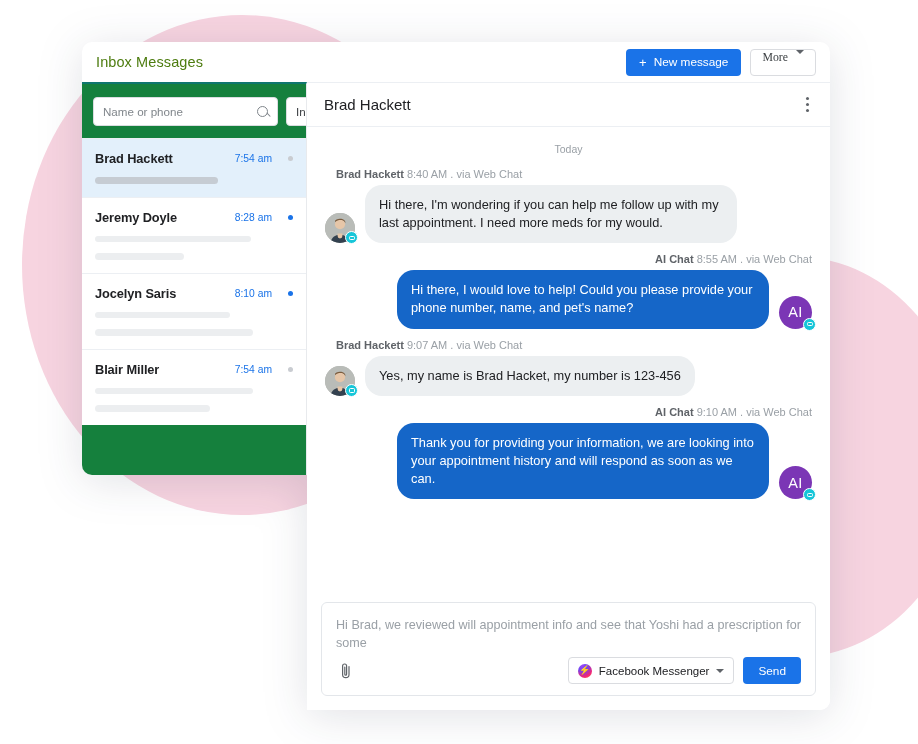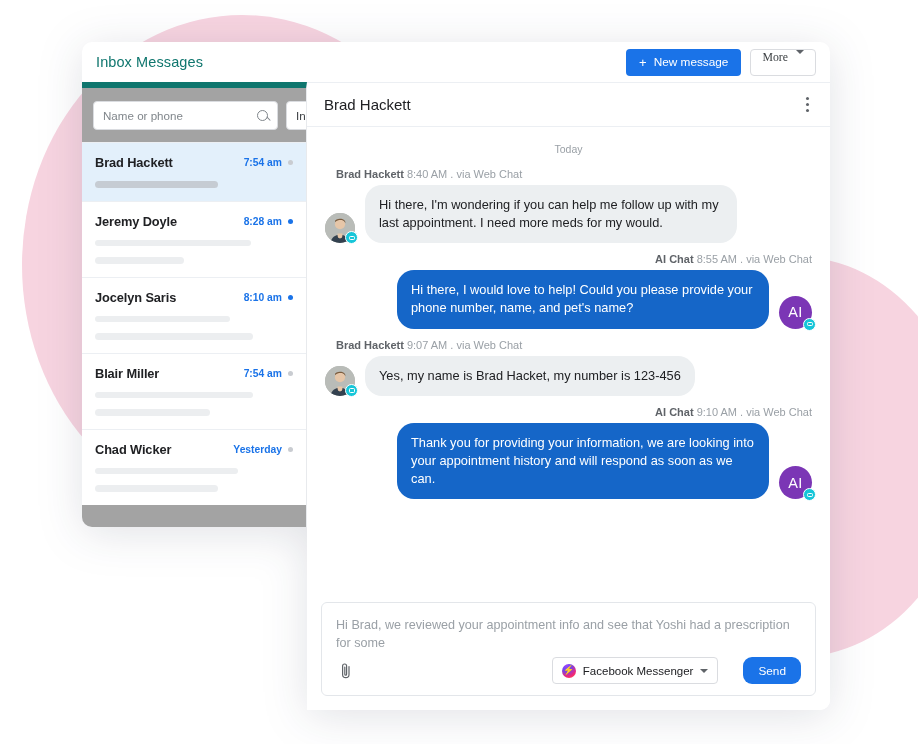--- a/index.html
+++ b/index.html
@@ -24,21 +24,21 @@
     background: transparent;
     filter: drop-shadow(0 6px 22px rgba(20,30,60,.13));
   }
 
   
   #titlebar {
     position: absolute; left: 0; top: 0; width: 748px; height: 40px;
     background: #fff; border-radius: 10px 10px 0 0;
     display: flex; align-items: center; padding: 0 14px;
   }
-  #app-title { font-size: 14.5px; color: #0f766e; font-weight: 400; letter-spacing: .1px; }
+  #app-title { font-size: 14.5px; color: #4d7c0f; font-weight: 400; letter-spacing: .1px; }
   #titlebar-actions { margin-left: auto; display: flex; align-items: center; gap: 9px; }
   .btn-primary {
     display:flex; align-items:center; gap:7px;
     background: #1a73e8; color:#fff; border:none; border-radius:4px;
     height: 27px; padding: 0 13px; font-size: 11.8px; font-family:"Liberation Sans",sans-serif;
     cursor: pointer; white-space: nowrap;
   }
   .plus-ico { font-size: 13px; line-height:1; font-weight:400; }
   .btn-ghost {
     display:flex; align-items:flex-start; gap:8px;
@@ -47,23 +47,23 @@
     cursor:pointer;
   }
   .caret { width:0;height:0;border-left:4px solid transparent;border-right:4px solid transparent;
            border-top:4.5px solid #5f6368; display:inline-block; }
 
   
   #body-split { position: absolute; left:0; top:40px; width:748px; height:628px; }
 
   
   #sidebar {
-    position:absolute; left:0; top:0; width:225px; height:445px;
-    background:#a3a3a3; border-radius:0 0 0 10px;
-    border-top:6px solid #0f766e; border-right:1px solid #e8eaed;
+    position:absolute; left:0; top:0; width:225px; height:393px;
+    background:#15803d; border-radius:0 0 0 10px;
+    border-top:2px solid #0f766e; border-right:1px solid #e8eaed;
     overflow:hidden;
   }
   #sidebar-toolbar { display:flex; gap:8px; padding:13px 11px 12px 11px; align-items:center; }
   #search-box {
     flex:1; height:29px; border:1px solid #dadce0; border-radius:4px;
     display:flex; align-items:center; padding:0 9px; background:#fff;
   }
   #search-box input {
     border:none; outline:none; flex:1; font-size:11.6px; color:#3c4043;
     font-family:"Liberation Sans",sans-serif; background:transparent;
@@ -78,21 +78,21 @@
     font-size:11.6px; color:#3c4043; cursor:pointer; white-space:nowrap;
   }
 
   .conv {
     padding:12px 13px 13px 13px; border-top:1px solid #eceff3; cursor:pointer;
     background:#fff;
   }
   .conv.active { background:#e3f0fb; }
   .conv-top { display:flex; align-items:center; }
   .conv-name { font-size:12.8px; color:#202124; font-weight:700; letter-spacing:-.1px; }
-  .conv-meta { margin-left:auto; display:flex; align-items:center; gap:6px;font-weight:bold; }
+  .conv-meta { margin-left:auto; display:flex; align-items:center; gap:16px; }
   .conv-time { font-size:10.3px; color:#1a73e8; }
   .dot { width:5px;height:5px;border-radius:50%; background:#c9ccd1; flex:none; }
   .dot.unread { background:#1a73e8; }
   .skel { height:6.5px; border-radius:3.5px; background:#eceef0; margin-top:11px; }
   .skel.dark { background:#c6ccd3; }
 
   
   #chat-panel {
     position:absolute; left:225px; top:0; width:523px; height:628px;
     background:#fff; border-radius:0 0 10px 0; border-top:1px solid #eceff3;
@@ -156,22 +156,22 @@
     height:27px; border:1px solid #dadce0; border-radius:4px; background:#fff;
     display:flex; align-items:center; gap:7px; padding:0 9px; font-size:11.5px; color:#202124; cursor:pointer;
   }
   .fb-ico {
     width:14px;height:14px;border-radius:50%;flex:none;
     background:radial-gradient(circle at 30% 12%, #9b45f7 0%, #6e46f0 32%, #f0257a 70%, #ff6b3d 100%);
     display:flex;align-items:center;justify-content:center;
   }
   .fb-ico span { color:#fff; font-size:9px; line-height:1; font-weight:700; }
   #send-btn {
-    background:#1a73e8;color:#fff;border:none;border-radius:9px;height:27px;padding:0 15px;
-    font-size:11.8px; font-family:"Liberation Sans",sans-serif; cursor:pointer;margin-left:16px;
+    background:#1a73e8;color:#fff;border:none;border-radius:4px;height:27px;padding:0 15px;
+    font-size:11.8px; font-family:"Liberation Sans",sans-serif; cursor:pointer;
   }
 </style>
 </head>
 <body>
 
 <div id="stage">
 
   <div class="blob" id="blob-left"></div>
   <div class="blob" id="blob-right"></div>
 
@@ -240,31 +240,20 @@
             <div class="conv">
               <div class="conv-top">
                 <div class="conv-name">Blair Miller</div>
                 <div class="conv-meta">
                   <span class="conv-time">7:54 am</span>
                   <span class="dot"></span>
                 </div>
               </div>
               <div class="skel" style="width: 80%;"></div>
               <div class="skel" style="width: 58%;"></div>
-            </div>
-            <div class="conv">
-              <div class="conv-top">
-                <div class="conv-name">Chad Wicker</div>
-                <div class="conv-meta">
-                  <span class="conv-time">Yesterday</span>
-                  <span class="dot"></span>
-                </div>
-              </div>
-              <div class="skel" style="width: 72%;"></div>
-              <div class="skel" style="width: 62%;"></div>
             </div>
           </div>
       </div>
 
       <div id="chat-panel">
 
         <div id="chat-header">
           <div id="chat-title">Brad Hackett</div>
           <div id="kebab">
               <i></i>
@@ -346,21 +335,21 @@
                       <span class="scr"></span>
                     </span>
                   </div>
                 </div>
               </div>
             </div>
         </div>
 
         <div id="composer-wrap">
           <div id="composer">
-            <div id="composer-placeholder">Hi Brad, we reviewed your appointment info and see that Yoshi had a prescription for some</div>
+            <div id="composer-placeholder">Hi Brad, we reviewed will appointment info and see that Yoshi had a prescription for some</div>
             <div id="composer-bottom">
               <span id="clip">
                 <svg viewBox="0 0 20 20" width="20" height="20" aria-hidden="true">
                   <path d="M13 5.5v8a3.2 3.2 0 0 1-6.4 0V5a2 2 0 0 1 4 0v8.2a.9.9 0 0 1-1.8 0V6" fill="none" stroke="#5f6368" stroke-width="1.2" stroke-linecap="round" stroke-linejoin="round"></path>
                 </svg>
               </span>
               <div id="composer-right">
                 <div id="channel-select">
                   <span class="fb-ico">
                       <span>⚡</span>

